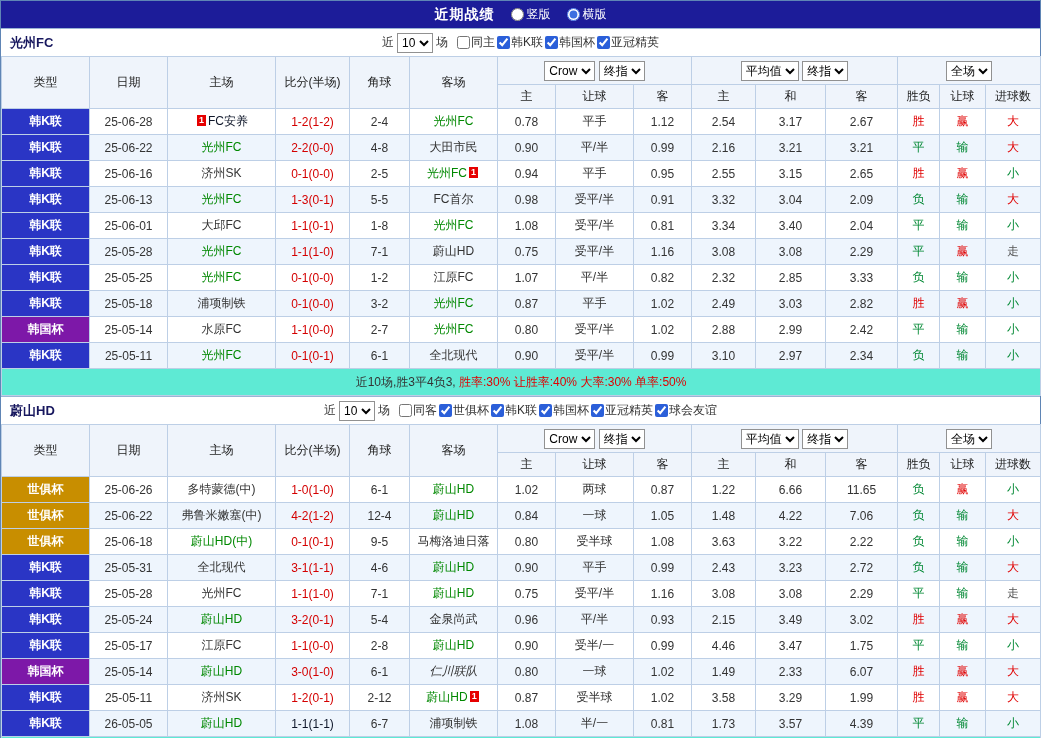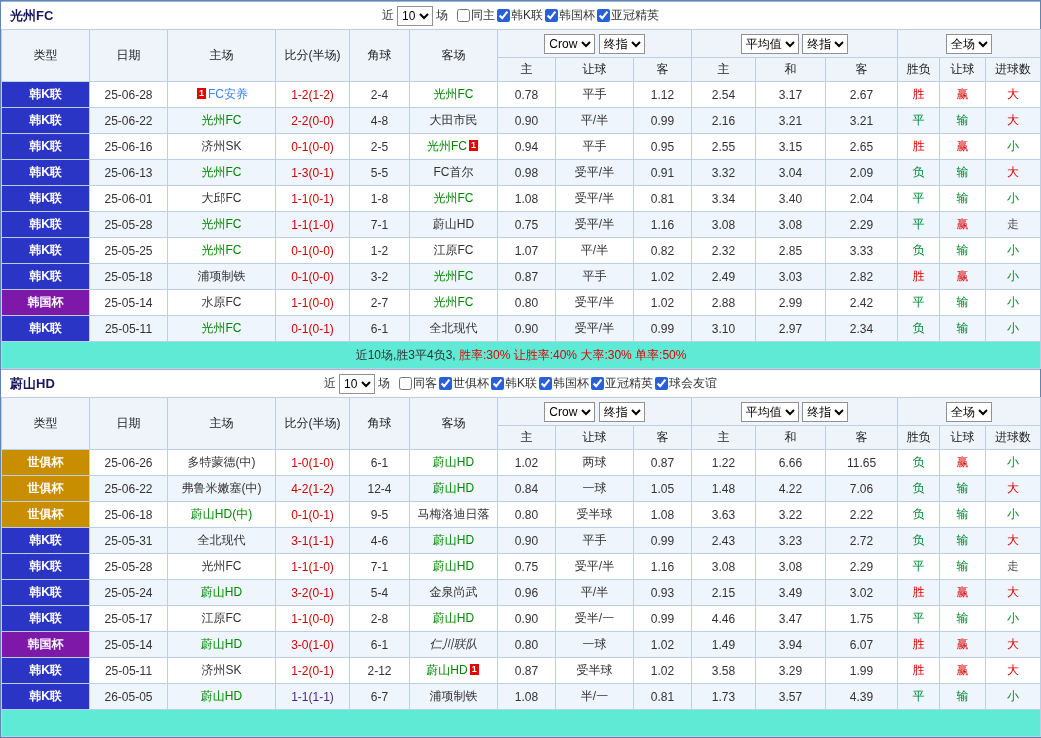--- a/index.html
+++ b/index.html
@@ -24,20 +24,31 @@
   tbody td{height:25px;}
   tbody tr:nth-child(even) td{background:#eef5fd;}
   tfoot td{height:26px;background:#5eead4;margin-top:8px;}
   .badge{display:inline-block;background:#e60000;color:#fff;font-size:9px;line-height:11px;padding:0 2px;margin:0 2px;vertical-align:2px;font-weight:bold;}
 </style>
 </head>
 <body>
 
 <div class="widget">
 
+  <div class="topbar">
+    <span class="title">近期战绩</span>
+    <label class="radio-opt">
+      <input type="radio" name="view-mode" style="">
+      <span>竖版</span>
+    </label>
+    <label class="radio-opt">
+      <input type="radio" name="view-mode" checked="" style="">
+      <span>横版</span>
+    </label>
+  </div>
 
   <section>
     <div class="filter-row">
       <span class="team-name">光州FC</span>
       <div class="filter-controls">
         <span>近</span>
         <select><option>10</option></select>
         <span>场</span>
         <span class="cb-wrap">
             <label class="cb">
@@ -106,21 +117,21 @@
           <th>客</th>
           <th>胜负</th>
           <th>让球</th>
           <th>进球数</th>
         </tr>
       </thead>
       <tbody>
           <tr>
             <td style="background: rgb(42, 53, 197); color: rgb(255, 255, 255); font-weight: bold;">韩K联</td>
             <td>25-06-28</td>
-            <td><span class="badge">1</span><span style="color: #3b82f6;">FC安养</span></td>
+            <td><span class="badge">1</span><span style="color: #0f172a;">FC安养</span></td>
             <td style="color: rgb(212, 0, 0);">1-2(1-2)</td>
             <td>2-4</td>
             <td><span style="color: rgb(0, 136, 0);">光州FC</span></td>
             <td>0.78</td>
             <td>平手</td>
             <td>1.12</td>
             <td>2.54</td>
             <td>3.17</td>
             <td>2.67</td>
             <td style="color: rgb(224, 0, 0);">胜</td>
@@ -498,21 +509,21 @@
             <td style="background: rgb(125, 24, 168); color: rgb(255, 255, 255); font-weight: bold;">韩国杯</td>
             <td>25-05-14</td>
             <td><span style="color: rgb(0, 136, 0);">蔚山HD</span></td>
             <td style="color: rgb(212, 0, 0);">3-0(1-0)</td>
             <td>6-1</td>
             <td><span style="color: rgb(51, 51, 51); font-style: italic;">仁川联队</span></td>
             <td>0.80</td>
             <td>一球</td>
             <td>1.02</td>
             <td>1.49</td>
-            <td>3.94</td>
+            <td>2.33</td>
             <td>6.07</td>
             <td style="color: rgb(224, 0, 0);">胜</td>
             <td style="color: rgb(224, 0, 0);">赢</td>
             <td style="color: rgb(224, 0, 0);">大</td>
           </tr>
           <tr>
             <td style="background: rgb(42, 53, 197); color: rgb(255, 255, 255); font-weight: bold;">韩K联</td>
             <td>25-05-11</td>
             <td><span style="color: rgb(51, 51, 51);">济州SK</span></td>
             <td style="color: rgb(212, 0, 0);">1-2(0-1)</td>
@@ -525,21 +536,21 @@
             <td>3.29</td>
             <td>1.99</td>
             <td style="color: rgb(224, 0, 0);">胜</td>
             <td style="color: rgb(224, 0, 0);">赢</td>
             <td style="color: rgb(224, 0, 0);">大</td>
           </tr>
           <tr>
             <td style="background: rgb(42, 53, 197); color: rgb(255, 255, 255); font-weight: bold;">韩K联</td>
             <td>26-05-05</td>
             <td><span style="color: rgb(0, 136, 0);">蔚山HD</span></td>
-            <td style="color: #4c1d95;">1-1(1-1)</td>
+            <td style="color: #0f172a;">1-1(1-1)</td>
             <td>6-7</td>
             <td><span style="color: rgb(51, 51, 51);">浦项制铁</span></td>
             <td>1.08</td>
             <td>半/一</td>
             <td>0.81</td>
             <td>1.73</td>
             <td>3.57</td>
             <td>4.39</td>
             <td style="color: rgb(0, 136, 51);">平</td>
             <td style="color: rgb(0, 136, 51);">输</td>

